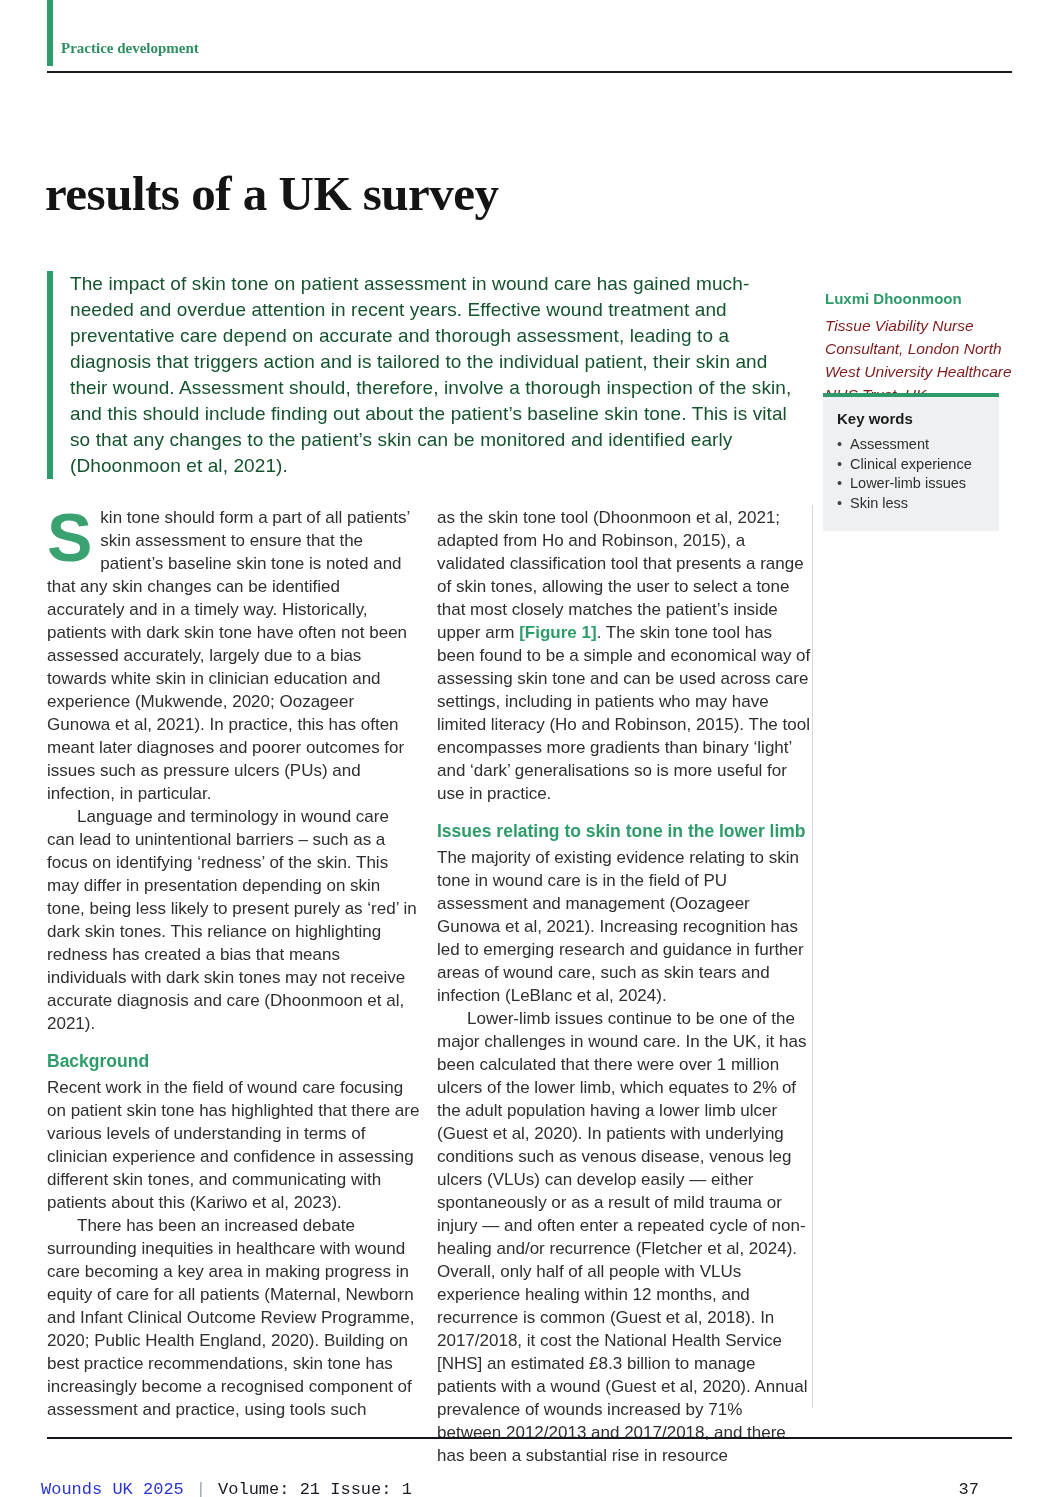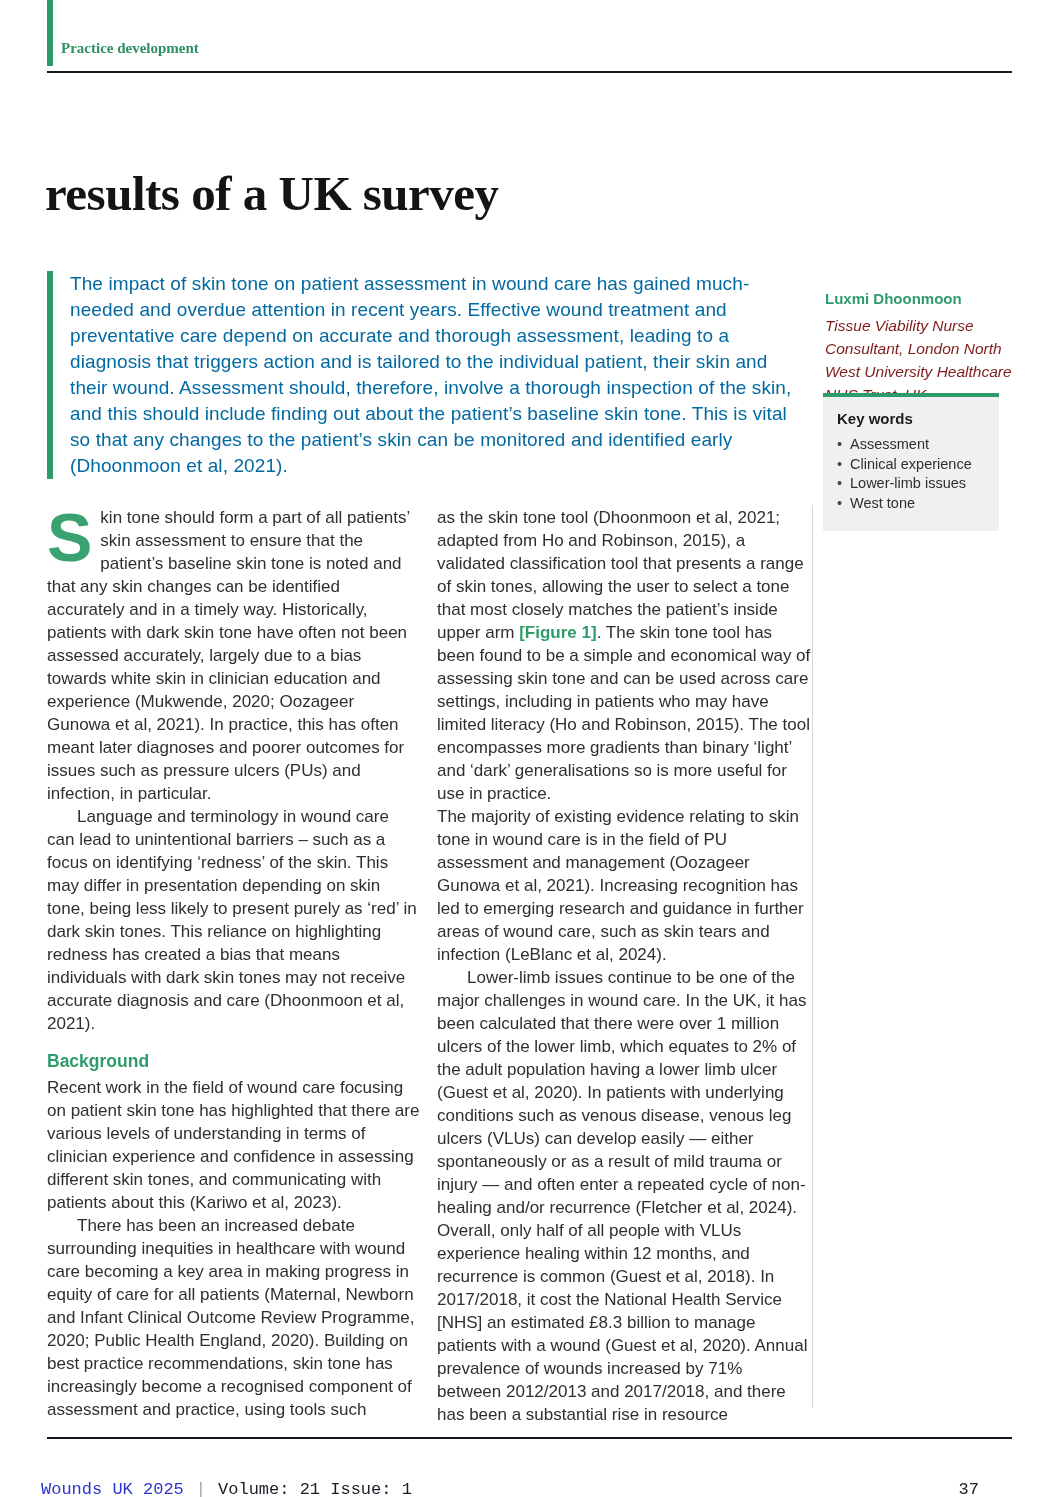--- a/index.html
+++ b/index.html
@@ -29,21 +29,21 @@
     position:absolute; left:45px; top:104px; width:960px;
     font-family:"Liberation Serif", serif;
     font-weight:700; font-size:49px; line-height:60px;
     letter-spacing:-0.5px; color:#141414;
   }
   
   .abstract {
     position:absolute; left:47px; top:271px; width:762px;
     border-left:6px solid #2e9c6a;
     padding-left:17px;
-    font-size:19px; line-height:26px; color:#0369a1;
+    font-size:19px; line-height:26px; color:#14532d;
     letter-spacing:0.1px;
   }
   
   .author {
     position:absolute; left:825px; top:270px; width:190px;
   }
   .author-name {
     font-weight:700; font-size:15px; color:#2e9c6a; margin-bottom:7px;margin-top:20px;
   }
   .author-aff {
@@ -125,34 +125,35 @@
     <div class="kw-item">
       <span class="kw-bullet">•</span>
       <span>Clinical experience</span>
     </div>
     <div class="kw-item">
       <span class="kw-bullet">•</span>
       <span>Lower-limb issues</span>
     </div>
     <div class="kw-item">
       <span class="kw-bullet">•</span>
-      <span>West tone</span>
+      <span>Skin less</span>
     </div>
   </div>
 
   <div class="columns">
     <div class="col">
       <p><span class="dropcap">S</span><span>kin tone should form a part of all patients’ skin assessment to ensure that the patient’s baseline skin tone is noted and that any skin changes can be identified accurately and in a timely way. Historically, patients with dark skin tone have often not been assessed accurately, largely due to a bias towards white skin in clinician education and experience (Mukwende, 2020; Oozageer Gunowa et al, 2021). In practice, this has often meant later diagnoses and poorer outcomes for issues such as pressure ulcers (PUs) and infection, in particular.</span></p>
       <p class="ind">Language and terminology in wound care can lead to unintentional barriers – such as a focus on identifying ‘redness’ of the skin. This may differ in presentation depending on skin tone, being less likely to present purely as ‘red’ in dark skin tones. This reliance on highlighting redness has created a bias that means individuals with dark skin tones may not receive accurate diagnosis and care (Dhoonmoon et al, 2021).</p>
       <div class="body-h">Background</div>
       <p>Recent work in the field of wound care focusing on patient skin tone has highlighted that there are various levels of understanding in terms of clinician experience and confidence in assessing different skin tones, and communicating with patients about this (Kariwo et al, 2023).</p>
       <p class="ind">There has been an increased debate surrounding inequities in healthcare with wound care becoming a key area in making progress in equity of care for all patients (Maternal, Newborn and Infant Clinical Outcome Review Programme, 2020; Public Health England, 2020). Building on best practice recommendations, skin tone has increasingly become a recognised component of assessment and practice, using tools such</p>
     </div>
     <div class="col">
       <p><span>as the skin tone tool (Dhoonmoon et al, 2021; adapted from Ho and Robinson, 2015), a validated classification tool that presents a range of skin tones, allowing the user to select a tone that most closely matches the patient’s inside upper arm </span><span class="figure-ref">[Figure 1]</span><span>. The skin tone tool has been found to be a simple and economical way of assessing skin tone and can be used across care settings, including in patients who may have limited literacy (Ho and Robinson, 2015). The tool encompasses more gradients than binary ‘light’ and ‘dark’ generalisations so is more useful for use in practice.</span></p>
+      <div class="body-h">Issues relating to skin tone in the lower limb</div>
       <p>The majority of existing evidence relating to skin tone in wound care is in the field of PU assessment and management (Oozageer Gunowa et al, 2021). Increasing recognition has led to emerging research and guidance in further areas of wound care, such as skin tears and infection (LeBlanc et al, 2024).</p>
       <p class="ind">Lower-limb issues continue to be one of the major challenges in wound care. In the UK, it has been calculated that there were over 1 million ulcers of the lower limb, which equates to 2% of the adult population having a lower limb ulcer (Guest et al, 2020). In patients with underlying conditions such as venous disease, venous leg ulcers (VLUs) can develop easily — either spontaneously or as a result of mild trauma or injury — and often enter a repeated cycle of non-healing and/or recurrence (Fletcher et al, 2024). Overall, only half of all people with VLUs experience healing within 12 months, and recurrence is common (Guest et al, 2018). In 2017/2018, it cost the National Health Service [NHS] an estimated £8.3 billion to manage patients with a wound (Guest et al, 2020). Annual prevalence of wounds increased by 71% between 2012/2013 and 2017/2018, and there has been a substantial rise in resource</p>
     </div>
   </div>
 
   <div class="col-divider"></div>
 
   <div class="footer-rule"></div>
   <div class="footer-row">
     <span class="footer-journal">Wounds UK 2025</span>

